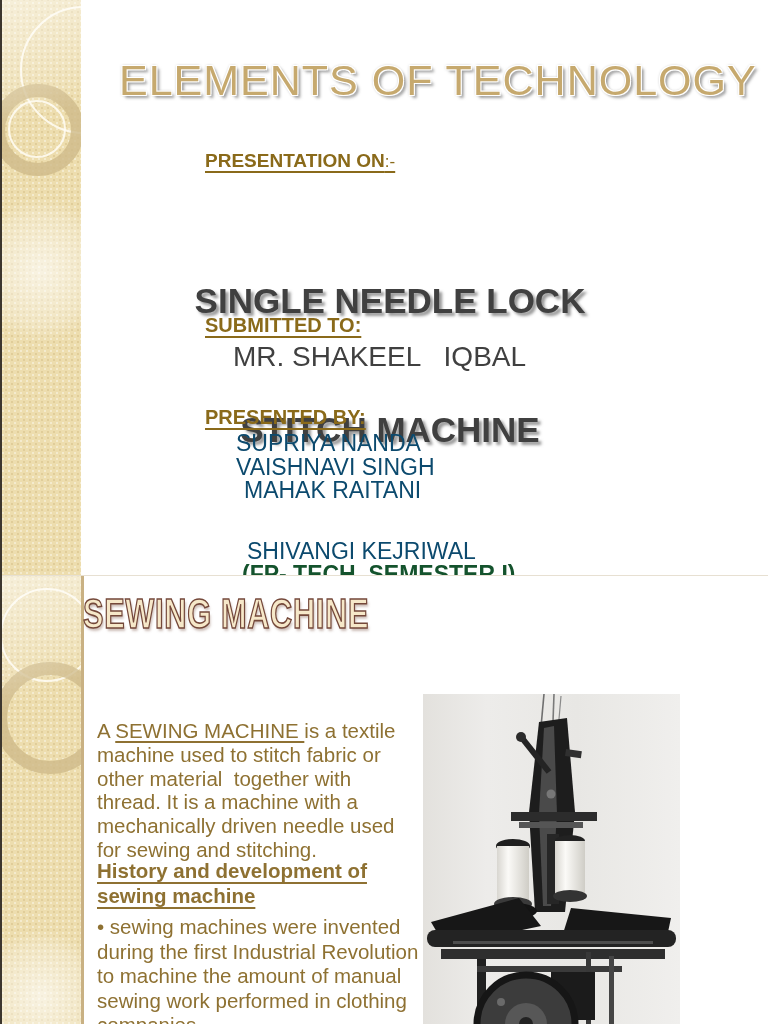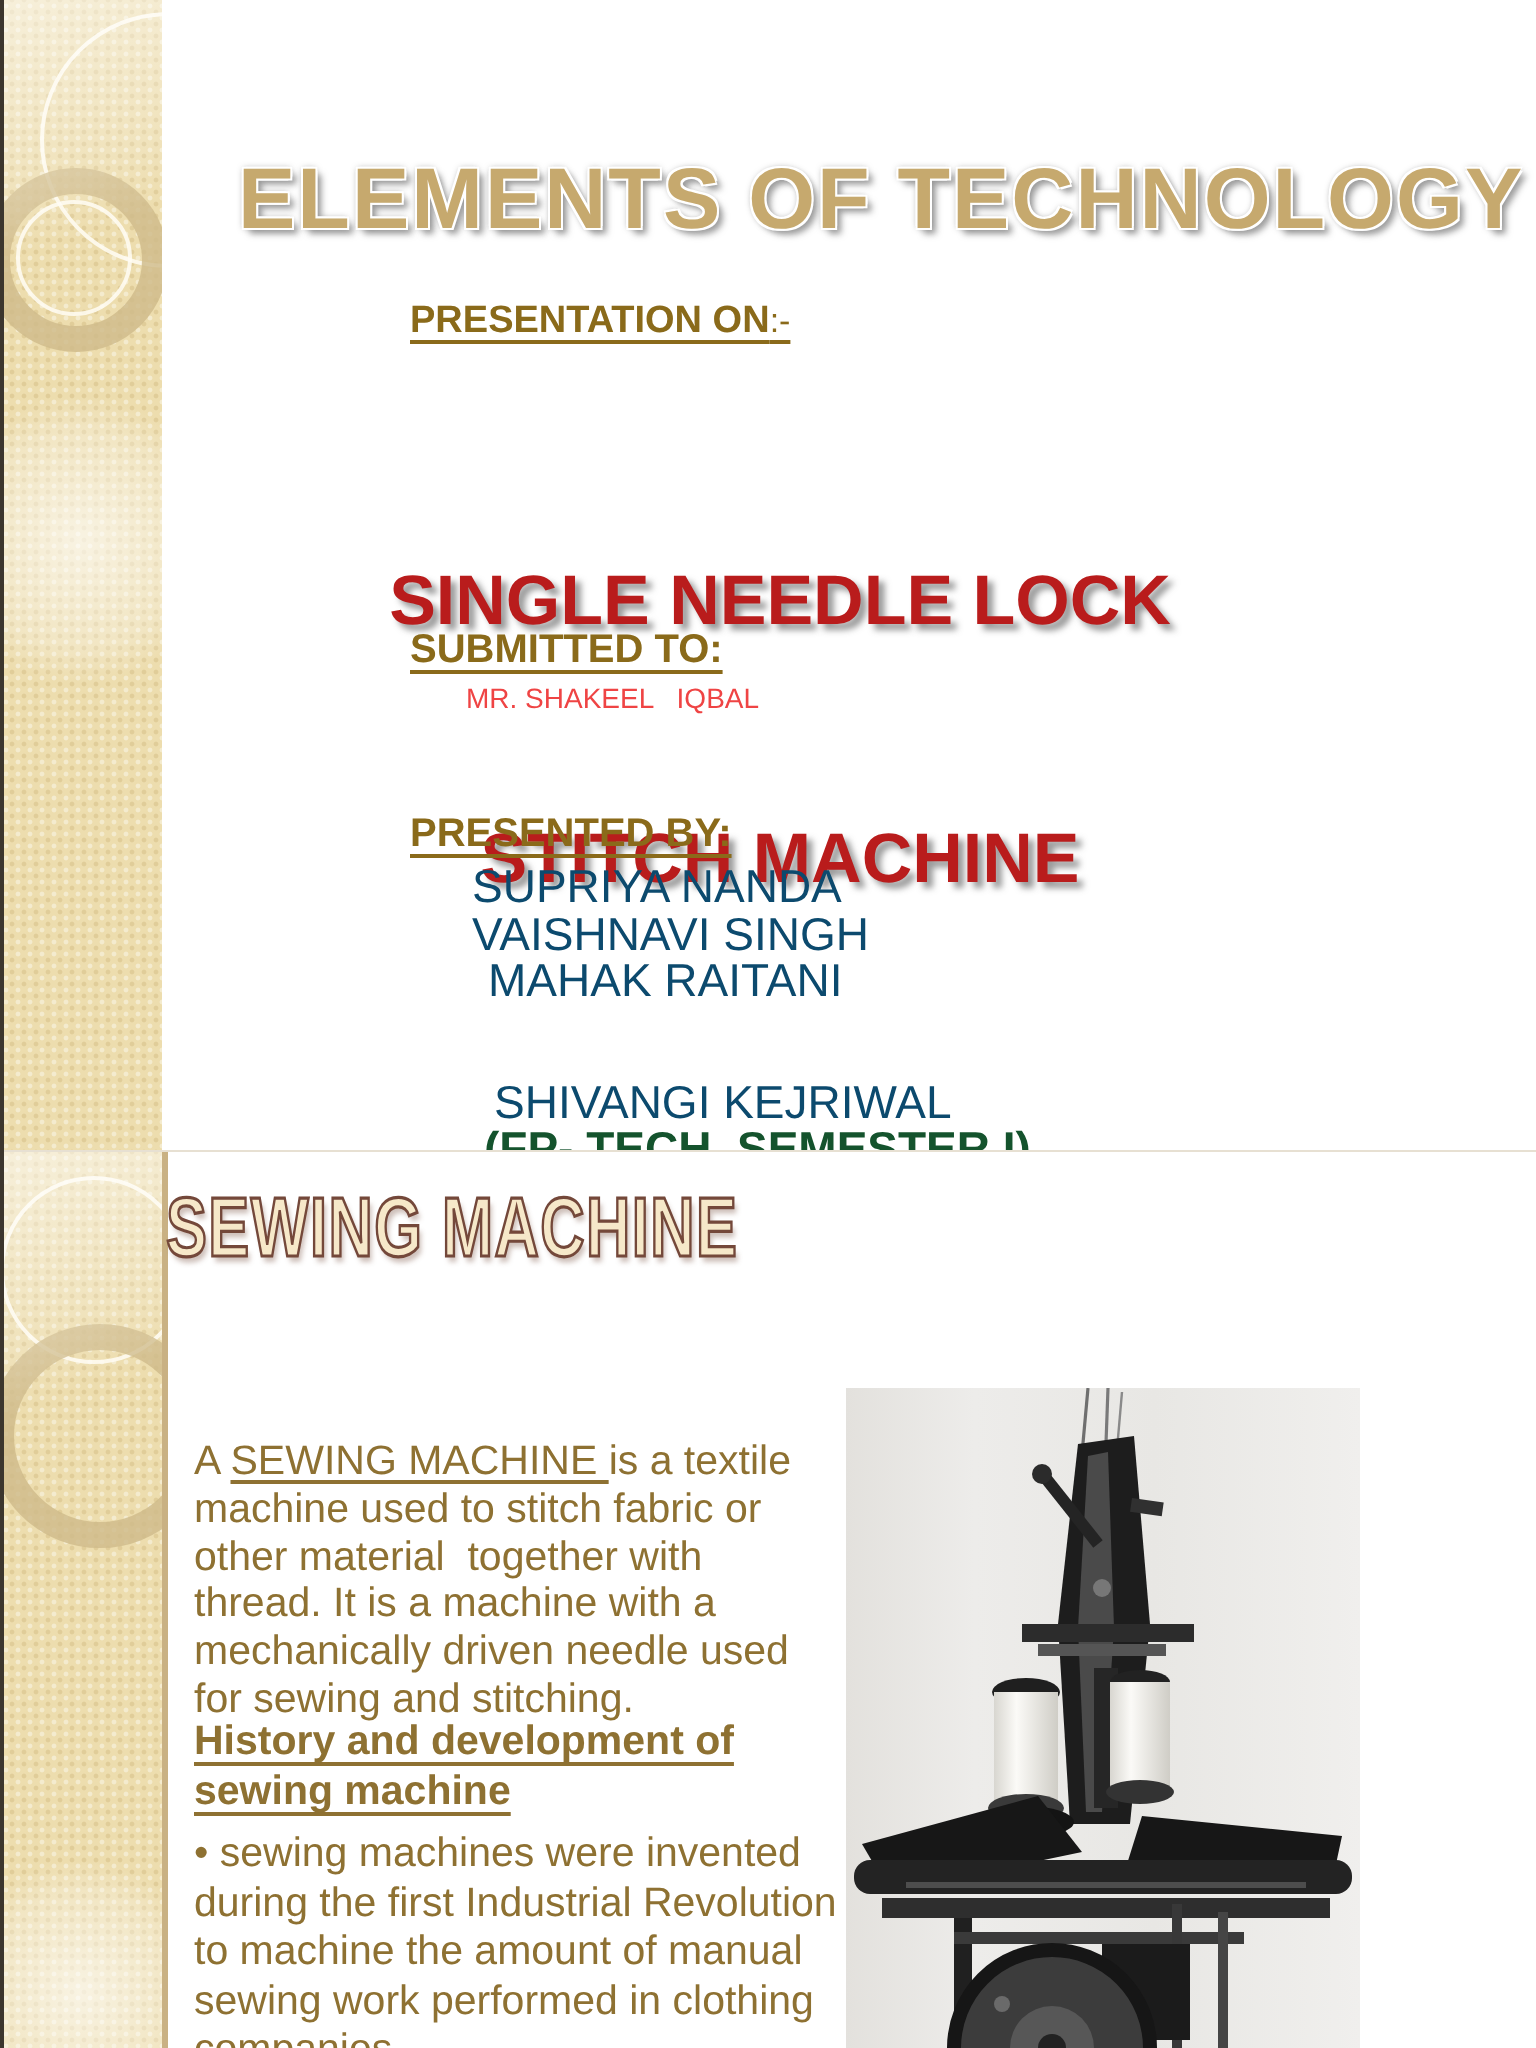--- a/index.html
+++ b/index.html
@@ -34,41 +34,40 @@
   .glow {
     position:absolute; border-radius:50%;
     background:radial-gradient(circle, rgba(255,255,255,.65) 0%, rgba(255,255,255,.25) 55%, rgba(255,255,255,0) 72%);
   }
 
   .left-edge { position:absolute; left:0; top:0; width:2px; height:1024px; background:#3c362e; z-index:50; }
 
   
   .s1-title {
     position:absolute; left:119px; top:56px; width:630px;
-    font-size:43px; font-weight:bold; letter-spacing:1px; white-space:pre;
+    font-size:43px; font-weight:normal; letter-spacing:1px; white-space:pre;
     color:#c6a96e;
     text-shadow:
       -1px -1px 0 #ffffff, 1px -1px 0 #ffffff, -1px 1px 0 #ffffff, 1px 1px 0 #ffffff,
       0 0 3px rgba(130,130,130,.9),
       3px 3px 3px rgba(110,110,110,.65);
-    margin-top: 20px;
   }
   .gold-head {
     position:absolute; color:#8a6a1a; font-weight:bold; font-size:20px; white-space:pre;
     text-decoration:underline; text-decoration-thickness:2px; text-underline-offset:4px;
   }
   .presentation-on { left:205px; top:150px; font-size:19px; }
   .presentation-on .suffix { font-weight:normal; font-size:17px; }
   .s1-heading {
     position:absolute; left:150px; top:193px; width:480px; text-align:center;
-    font-size:35px; line-height:43px; font-weight:bold; color:#b91c1c; white-space:pre;
+    font-size:35px; line-height:43px; font-weight:bold; color:#404040; white-space:pre;
     text-shadow:3px 3px 3px rgba(135,135,135,.85);
   }
   .submitted-to { left:205px; top:314px; }
-  .gold-line { position:absolute; color:#ef4444; font-size:14px; white-space:pre; }
+  .gold-line { position:absolute; color:#404040; font-size:28px; white-space:pre; }
   .submitted-name { left:233px; top:341px; }
   .presented-by { left:205px; top:406px; }
   .presenters { position:absolute; left:236px; top:432px; }
   .presenters .name { color:#0c4a6e; font-size:23px; line-height:23.5px; white-space:pre; }
   .presenters .name:nth-child(3) { padding-left:8px; }
   .presenters .name:nth-child(4) { padding-left:11px;margin-top:37px; }
   .presenters .note { color:#14532d; font-weight:bold; font-size:23px; line-height:23.5px; padding-left:6px; white-space:pre; }
 
   
   .s2-title {

